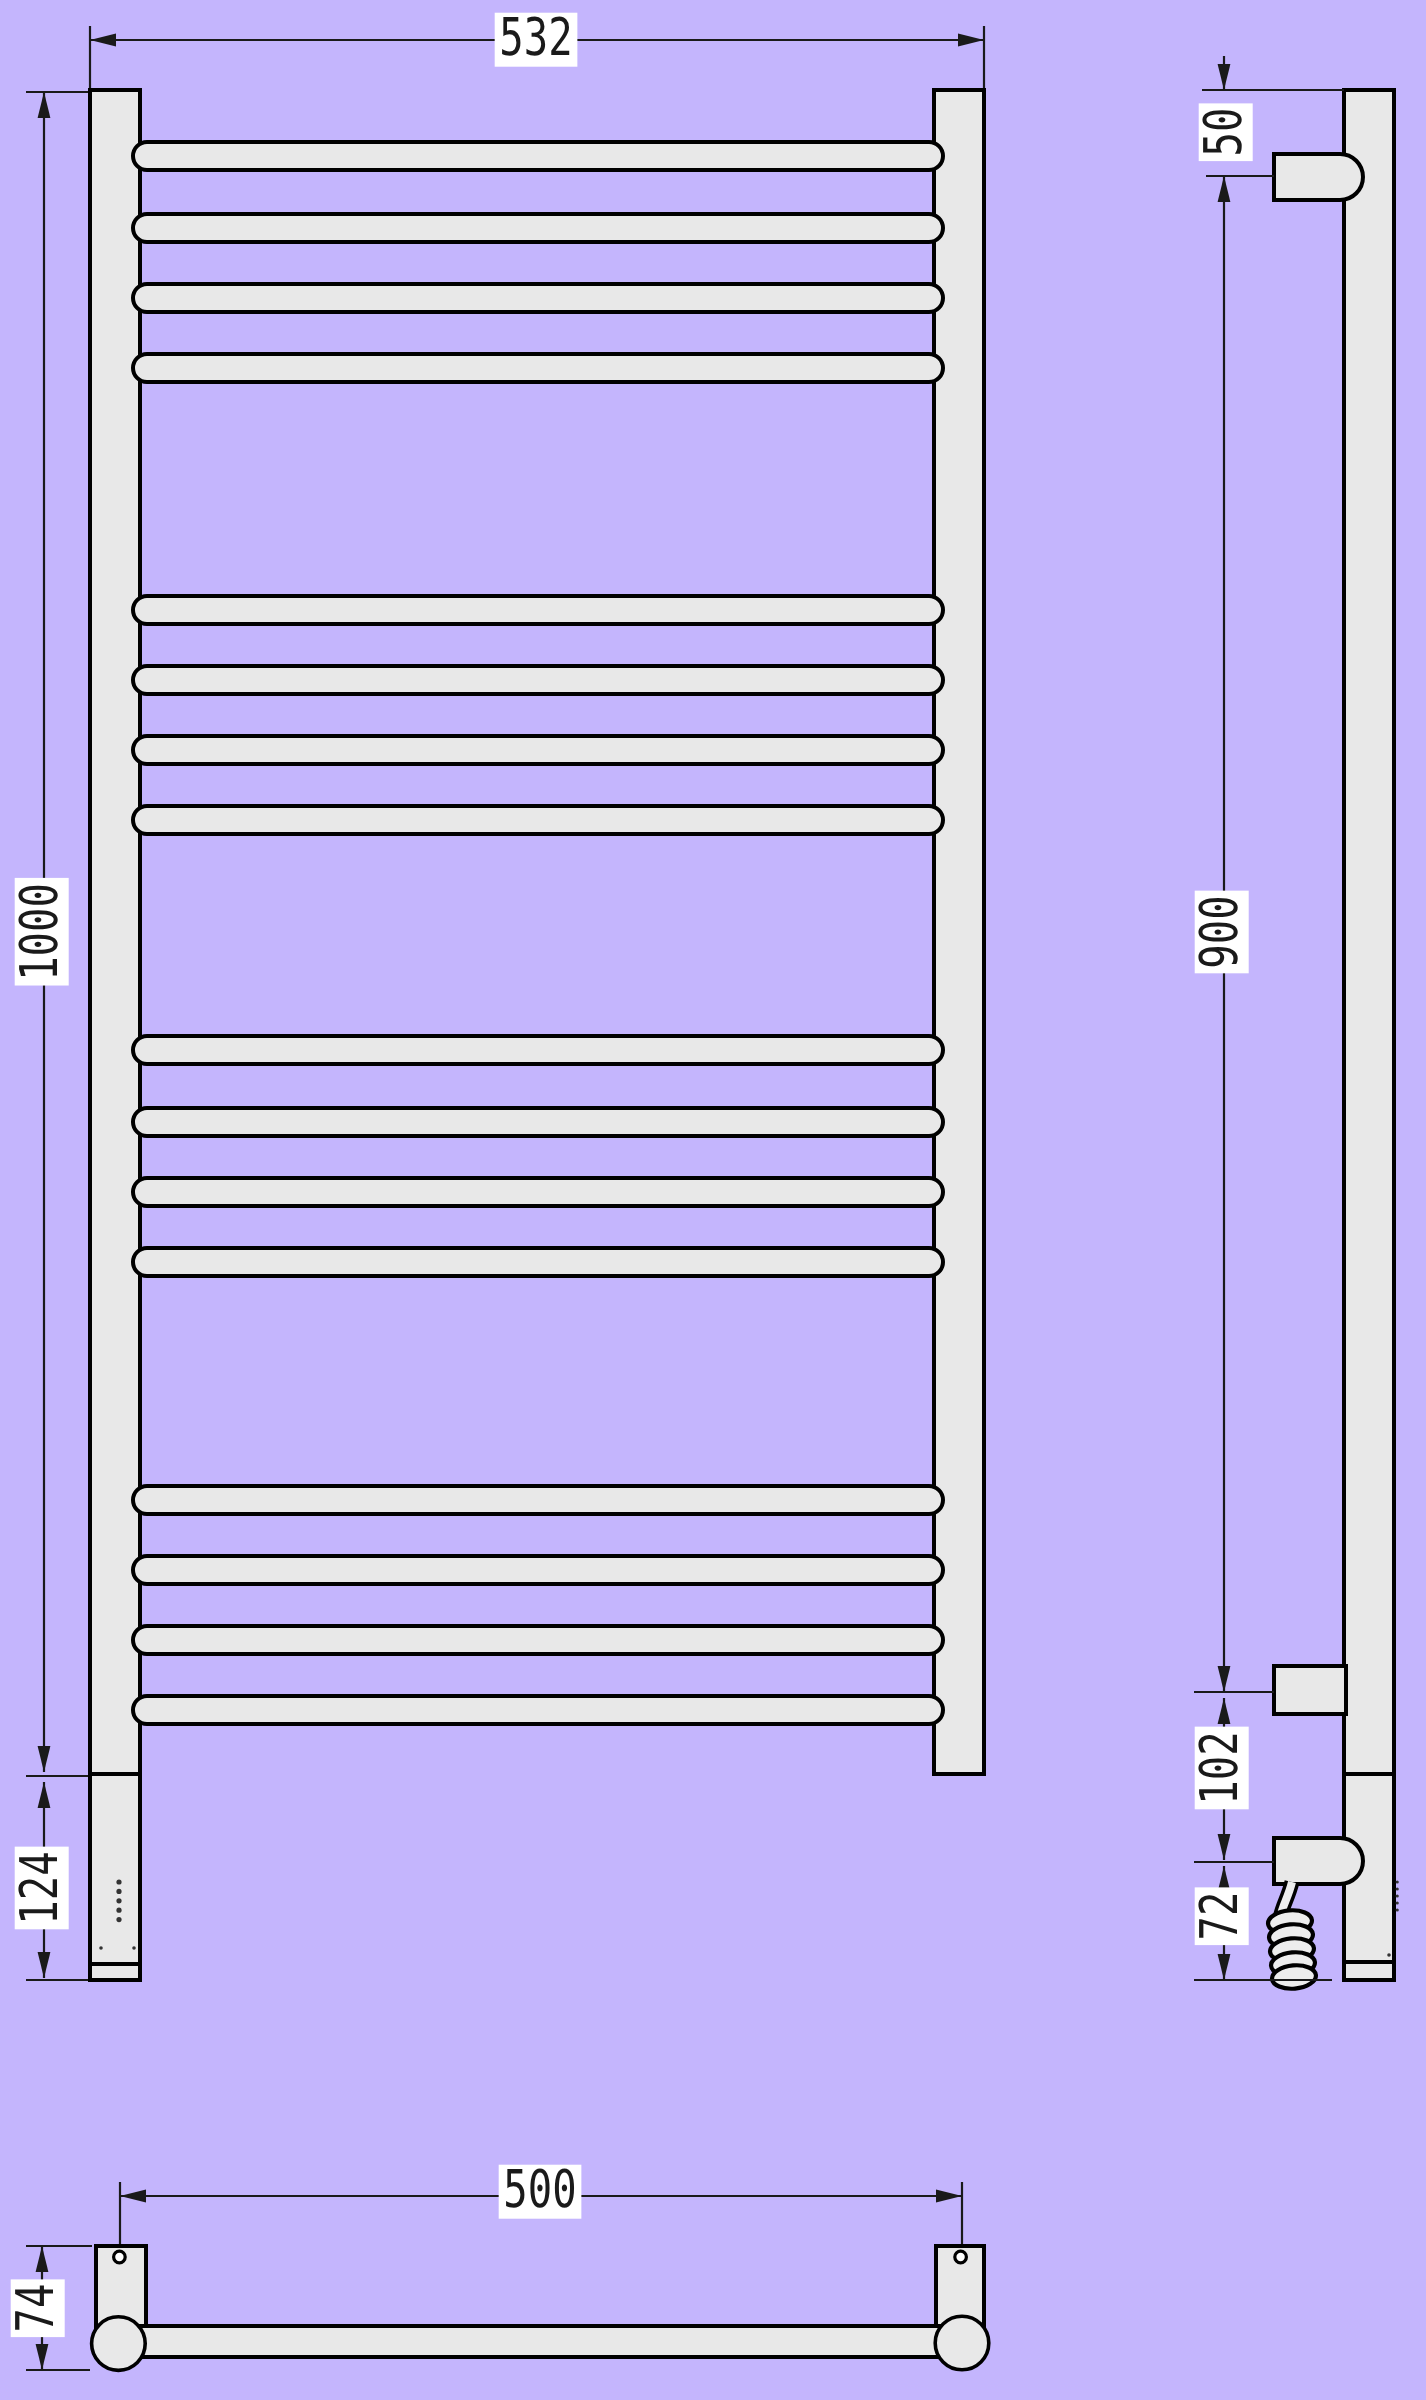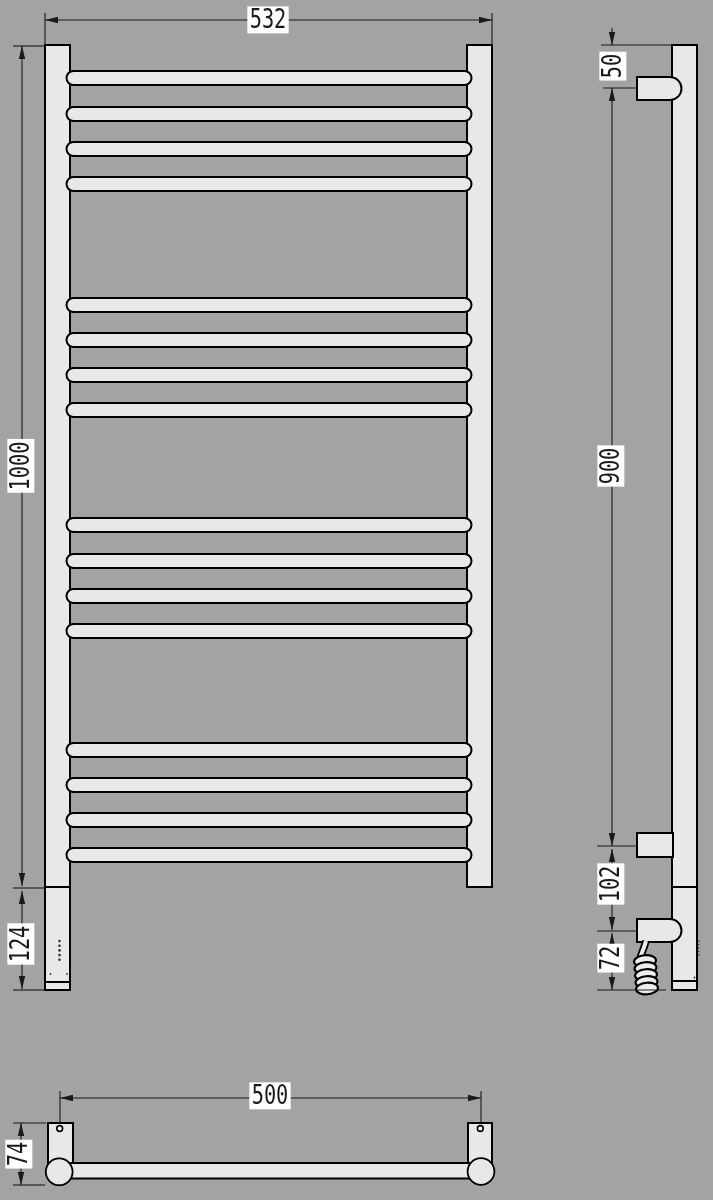--- a/index.html
+++ b/index.html
@@ -1,17 +1,17 @@
 <!DOCTYPE html>
 <html><head>
 <meta charset="utf-8">
 <style>
   html,body { margin:0; padding:0; background:#ffffff; }
   .sheet {
-    position:relative; width:713px; height:1200px; background:#a3a3a3;
+    position:relative; width:713px; height:1200px; background:#c4b5fd;
     font-family:"DejaVu Sans Mono", monospace; overflow:hidden;
   }
   .sheet svg { position:absolute; left:0; top:0; }
   .outline   { fill:#e8e8e8; stroke:#000000; stroke-width:2; }
   .outline-thin { fill:#e8e8e8; stroke:#000000; stroke-width:1.8; }
   .joint     { stroke:#000000; stroke-width:2; }
   .dim       { stroke:#1a1a1a; stroke-width:1.1; fill:none; }
   .arrow     { fill:#1a1a1a; stroke:none; }
   .hole      { fill:#ffffff; stroke:#000000; stroke-width:1.6; }
   .led       { fill:#333333; stroke:none; }

